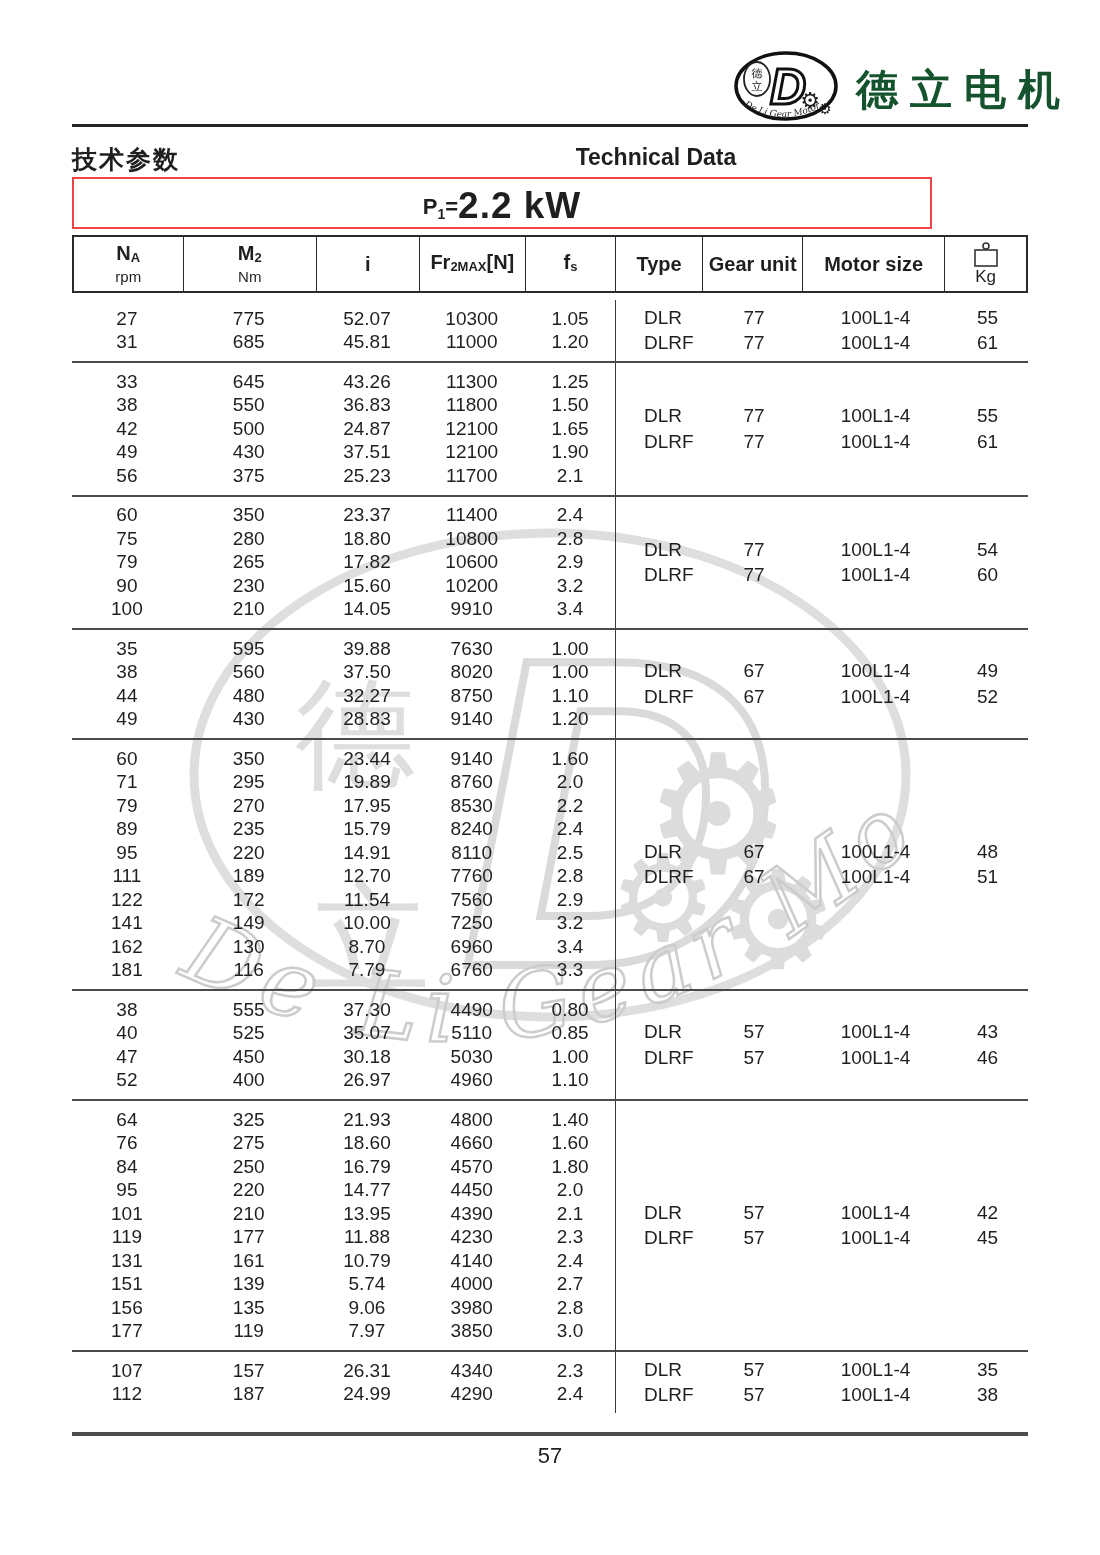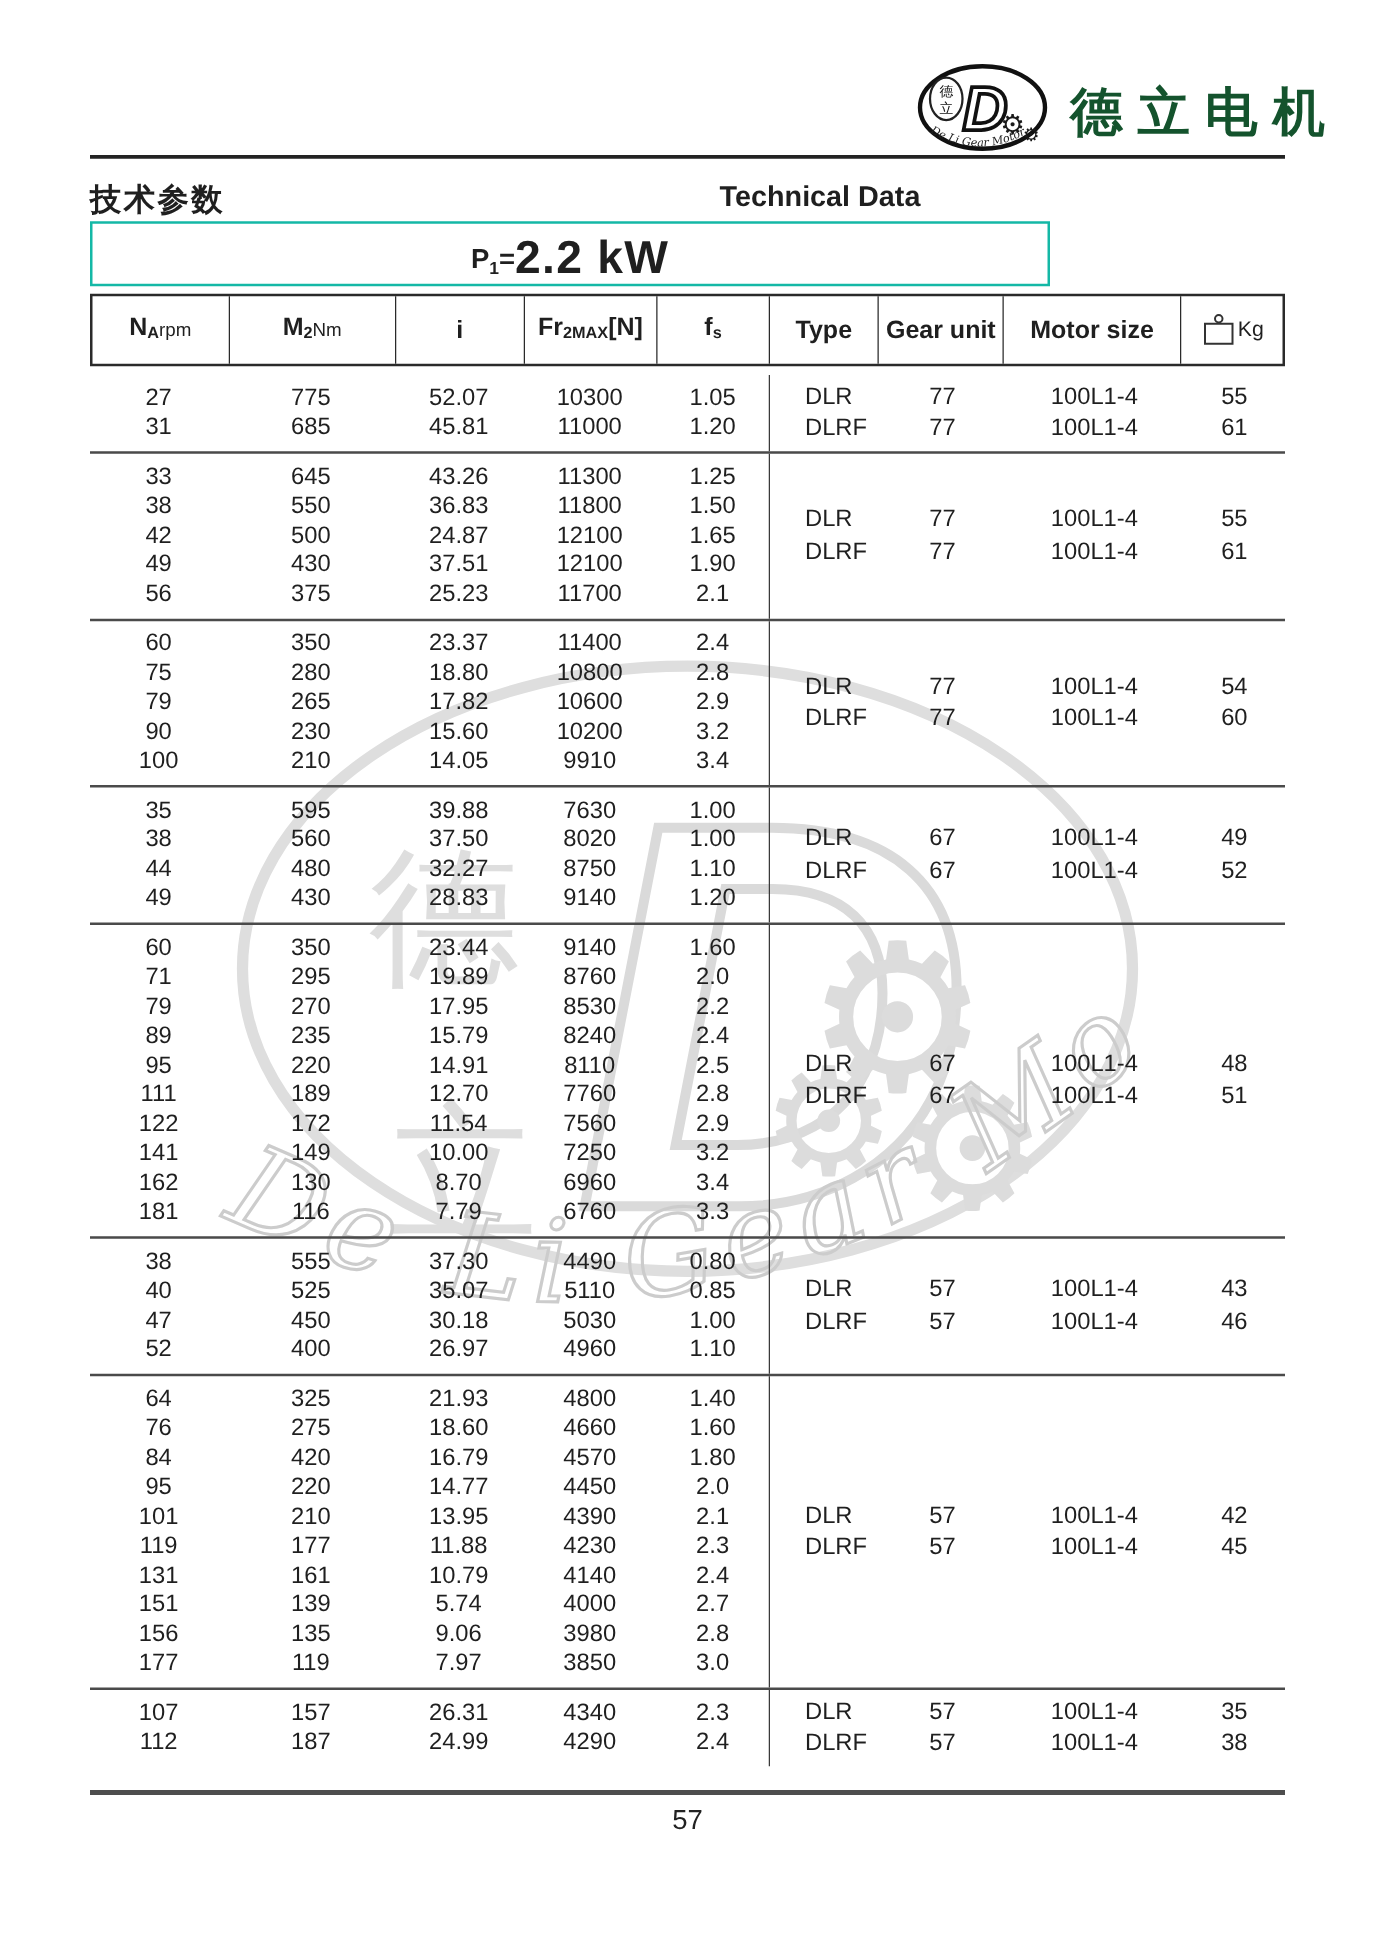--- a/index.html
+++ b/index.html
@@ -18,34 +18,34 @@
     font-size:42px;font-weight:700;letter-spacing:12px;color:#14532d;
     font-family:"DejaVu Serif","Liberation Serif",serif;white-space:nowrap;
   }
   .top-rule{position:absolute;top:124px;left:72px;width:956px;height:3px;background:#232323;}
   
   .section-row{position:absolute;top:141px;left:72px;width:956px;height:32px;}
   .title-cn{position:absolute;left:0;top:2px;font-size:25px;font-weight:600;letter-spacing:2px;}
   .title-en{position:absolute;left:584px;top:3px;transform:translateX(-50%);font-size:23px;font-weight:700;}
   
   .power-box{
-    position:absolute;top:177px;left:72px;width:768px;height:52px;box-sizing:border-box;
-    border:2px solid #14b8a6;display:flex;align-items:flex-end;justify-content:center;padding-bottom:6px;
+    position:absolute;top:177px;left:72px;width:860px;height:52px;box-sizing:border-box;
+    border:2px solid #ef4444;display:flex;align-items:flex-end;justify-content:center;padding-bottom:6px;
   }
   .p-symbol{font-size:22px;font-weight:700;line-height:1;}
   .p-symbol sub{font-size:14px;}
   .p-value{font-size:37px;font-weight:700;line-height:0.85;letter-spacing:1px;}
   
   .header-table{
     position:absolute;top:235px;left:72px;width:956px;height:58px;box-sizing:border-box;
     border:2px solid #2a2a2a;display:flex;
   }
   .h-cell{
     box-sizing:border-box;border-right:1.5px solid #2a2a2a;
-    display:flex;flex-direction:row;align-items:center;justify-content:center;
+    display:flex;flex-direction:column;align-items:center;justify-content:center;
   }
   .h-cell:last-child{border-right:none;}
   .h-main{font-size:20px;font-weight:700;line-height:21px;white-space:nowrap;}
   .h-main .sub{font-size:13px;font-weight:700;vertical-align:-2px;}
   .h-unit{font-size:15px;line-height:17px;}
   .kg-label{font-size:17px;line-height:18px;}
   .w0{width:110px}.w1{width:134px}.w2{width:103px}.w3{width:107px}.w4{width:90px}
   .w5{width:88px}.w6{width:100px}.w7{width:143px}.w8{width:81px}
   
   .table-body{position:absolute;top:300px;left:72px;width:956px;}
@@ -484,21 +484,21 @@
           </div>
           <div class="g-row">
             <div class="cell c0">76</div>
             <div class="cell c1">275</div>
             <div class="cell c2">18.60</div>
             <div class="cell c3">4660</div>
             <div class="cell c4">1.60</div>
           </div>
           <div class="g-row">
             <div class="cell c0">84</div>
-            <div class="cell c1">420</div>
+            <div class="cell c1">250</div>
             <div class="cell c2">16.79</div>
             <div class="cell c3">4570</div>
             <div class="cell c4">1.80</div>
           </div>
           <div class="g-row">
             <div class="cell c0">95</div>
             <div class="cell c1">220</div>
             <div class="cell c2">14.77</div>
             <div class="cell c3">4450</div>
             <div class="cell c4">2.0</div>

